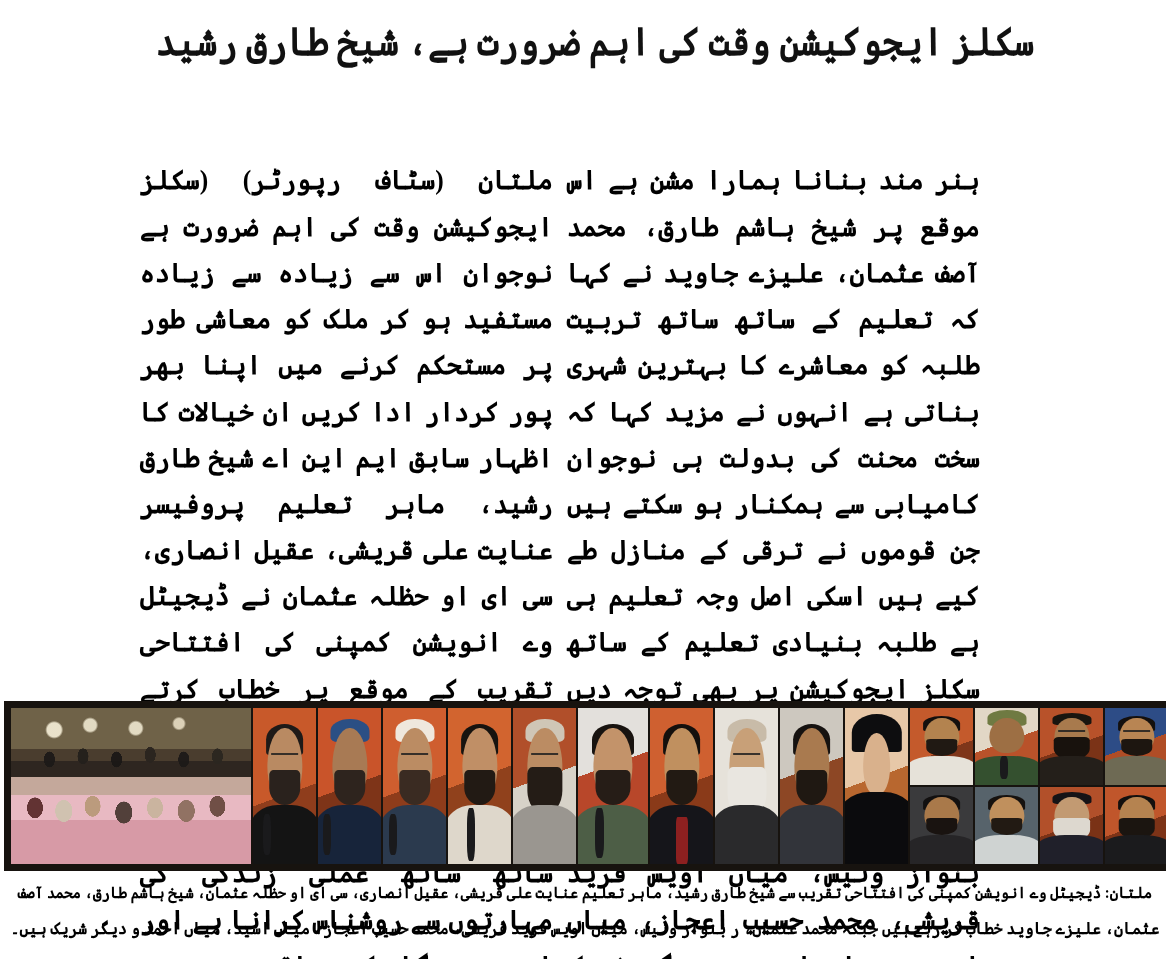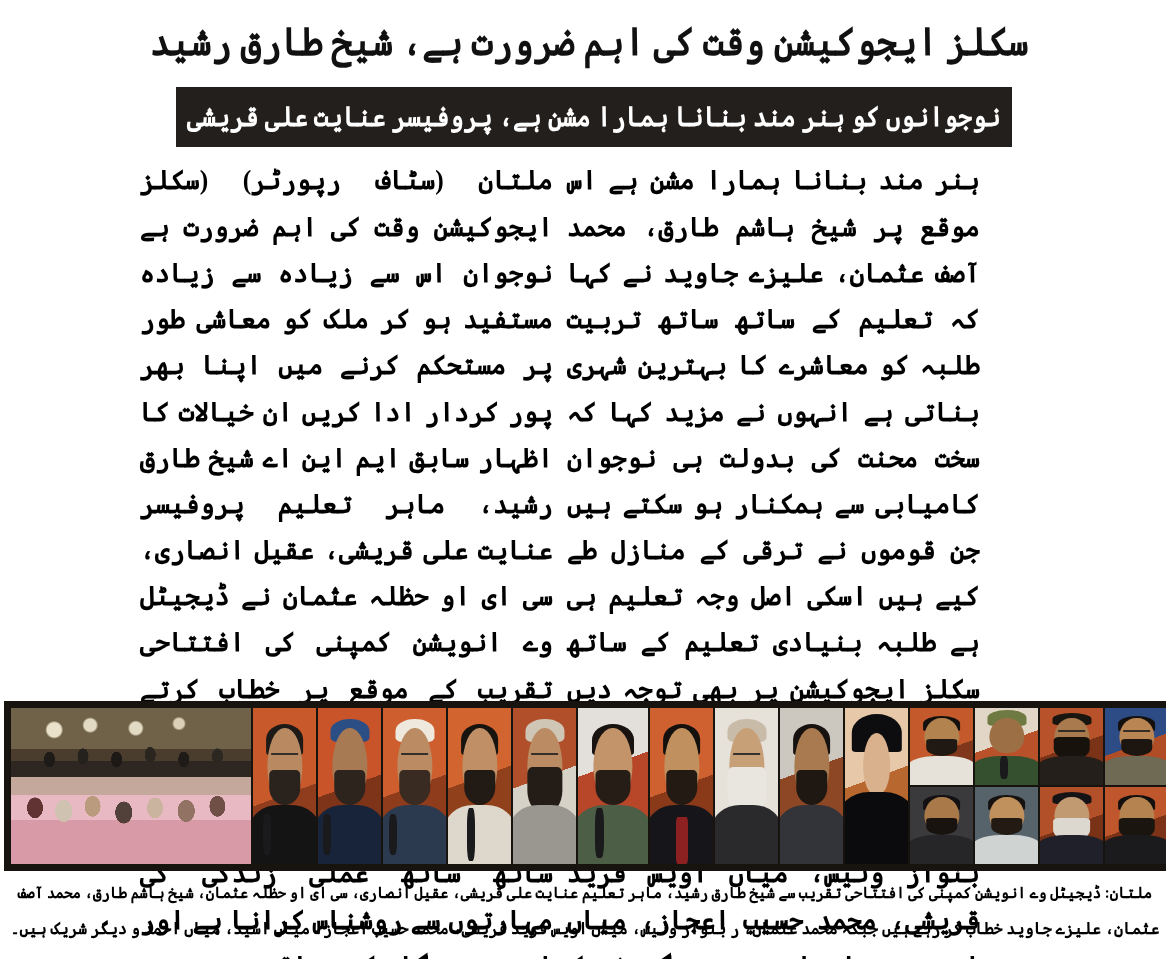--- a/index.html
+++ b/index.html
@@ -8,21 +8,21 @@
     width:1170px;height:959px;position:relative;overflow:hidden;
     font-family:"Liberation Serif","DejaVu Serif",serif;
     color:#000;
     -webkit-font-smoothing:antialiased;
   }
   .page{position:absolute;inset:0;background:#fff;}
 
   
   .headline{
     position:absolute;left:150px;top:4px;width:890px;height:78px;
-    display:flex;align-items:center;justify-content:flex-end;
+    display:flex;align-items:center;justify-content:center;
     direction:rtl;
   }
   .headline-text{
     font-size:47px;line-height:1.06;font-weight:700;
     letter-spacing:-0.5px;
     white-space:nowrap;
     transform:scaleY(1.12);
     color:#111;
   }
 
@@ -154,23 +154,20 @@
 </style>
 </head>
 <body>
 
 <div class="page">
 
   <div class="headline">
     <div class="headline-text" style="font-size: 35px;">سکلز ایجوکیشن وقت کی اہم ضرورت ہے، شیخ طارق رشید</div>
   </div>
 
-  <div class="subhead-bar">
-    <div class="subhead-text" style="font-size: 24.5px;">نوجوانوں کو ہنر مند بنانا ہمارا مشن ہے، پروفیسر عنایت علی قریشی</div>
-  </div>
 
   <div class="body-area">
     <div class="col right">
       <p>ملتان (سٹاف رپورٹر) (سکلز ایجوکیشن وقت کی اہم ضرورت ہے نوجوان اس سے زیادہ سے زیادہ مستفید ہو کر ملک کو معاشی طور پر مستحکم کرنے میں اپنا بھر پور کردار ادا کریں ان خیالات کا اظہار سابق ایم این اے شیخ طارق رشید، ماہر تعلیم پروفیسر عنایت علی قریشی، عقیل انصاری، سی ای او حظلہ عثمان نے ڈیجیٹل وے انویشن کمپنی کی افتتاحی تقریب کے موقع پر خطاب کرتے ہوئے کیا انہوں نے مزید کہا کہ سکلز ٹریننگ کا مقصد طلباء و طالبات کو تعلیمی سرگرمیوں کے ساتھ ساتھ عملی زندگی کی مہارتوں سے روشناس کرانا ہے اور اس سے روزگار کے مواقع بھی میسر آئیں گے نوجوانوں کو</p>
     </div>
     <div class="col left">
       <p class="last">ہنر مند بنانا ہمارا مشن ہے اس موقع پر شیخ ہاشم طارق، محمد آصف عثمان، علیزے جاوید نے کہا کہ تعلیم کے ساتھ ساتھ تربیت طلبہ کو معاشرے کا بہترین شہری بناتی ہے انہوں نے مزید کہا کہ سخت محنت کی بدولت ہی نوجوان کامیابی سے ہمکنار ہو سکتے ہیں جن قوموں نے ترقی کے منازل طے کیے ہیں اسکی اصل وجہ تعلیم ہی ہے طلبہ بنیادی تعلیم کے ساتھ سکلز ایجوکیشن پر بھی توجہ دیں کیونکہ اعلی تعلیم کے بعد عملی زندگی میں اس کا اہم کردار ہوتا ہے تقریب میں محمد عثمان، ر بنواز ونیس، میاں اویس فرید قریشی، محمد حسیب اعجاز، میاں اسید، میاں احمد و دیگر شریک تھے۔</p>
     </div>
   </div>
 

